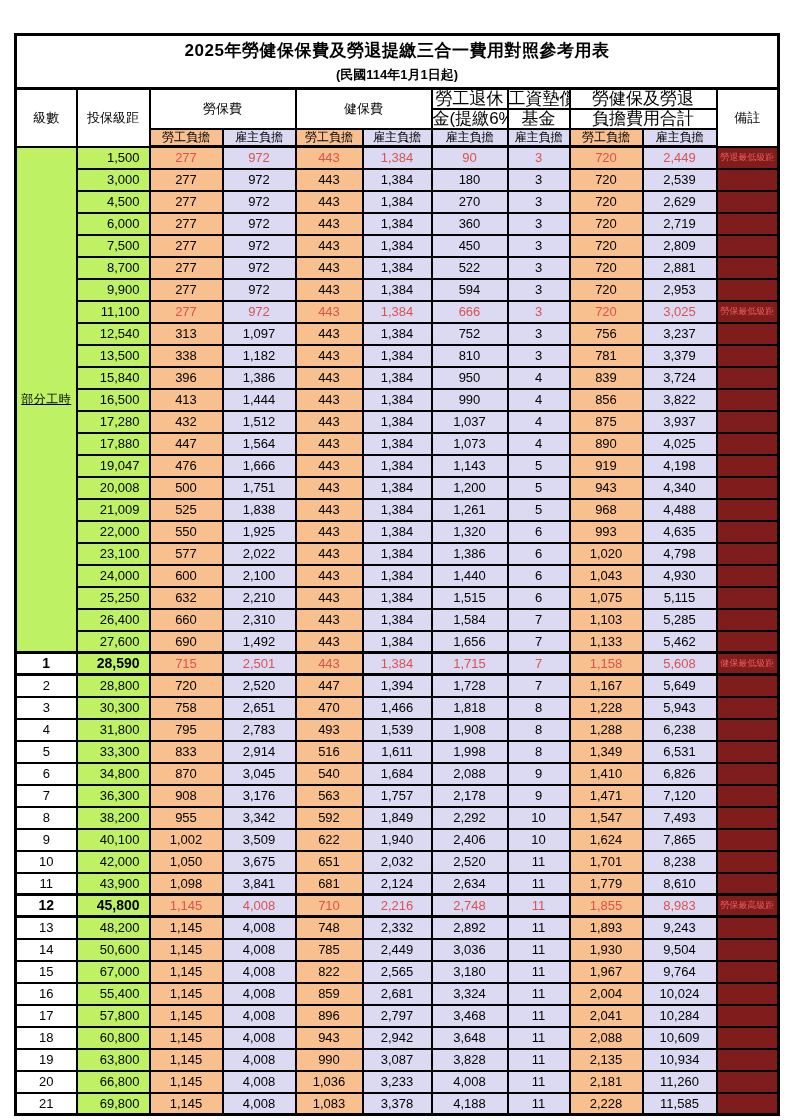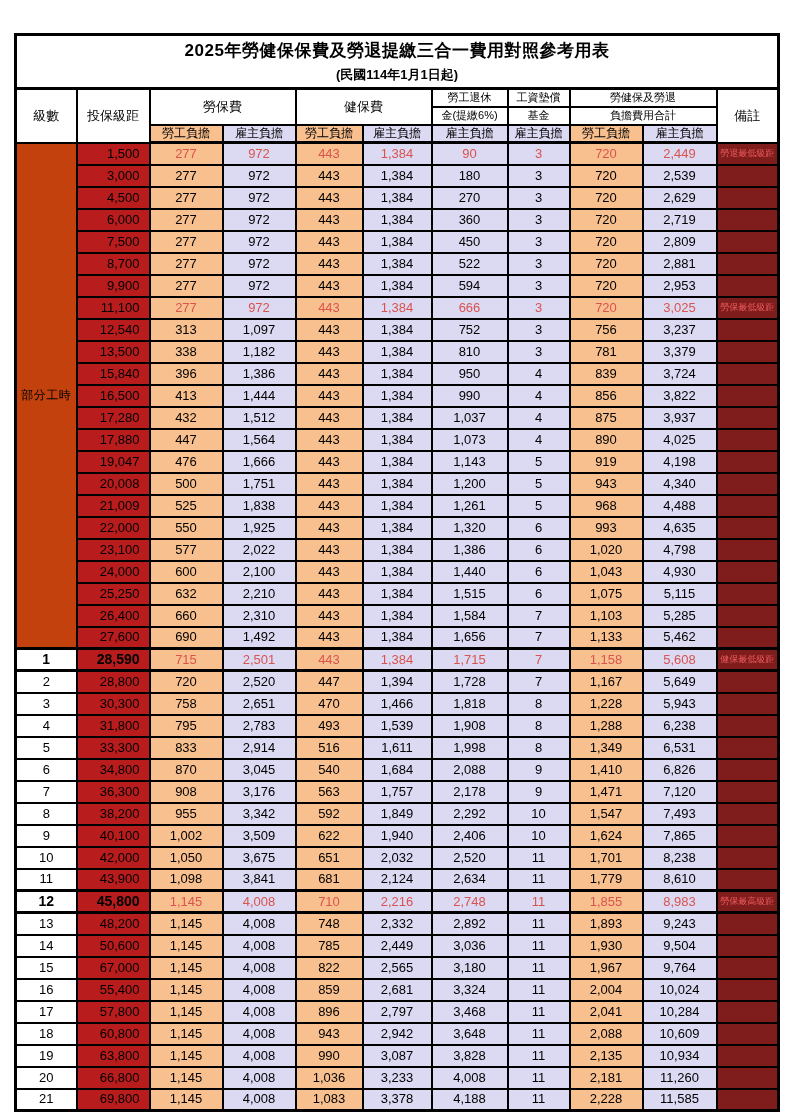--- a/index.html
+++ b/index.html
@@ -31,31 +31,31 @@
   }
 
   
   td.title-cell { height: 54px; border-bottom-width: 3px; background: #fff; }
   .t-title { font-size: 17px; font-weight: bold; letter-spacing: 0.5px; }
   .t-sub   { font-size: 13px; font-weight: bold; margin-top: 8px; }
 
   
   thead td { font-size: 13px; height: 18px; background: #fff; }
   thead tr.subhead td { font-size: 12px; border-bottom-width: 3px; }
-  td.small-h { font-size: 11px; }
+  td.small-h { font-size: 17px; }
 
   
   .orange { background: #f9c08f; }
   .lav    { background: #dcd9f2; }
 
   
   td.level-cell   { background: #fff; }
-  td.bracket-cell { background: #b91c1c; text-align: right; padding-right: 9px; }
+  td.bracket-cell { background: #bef264; text-align: right; padding-right: 9px; }
   td.note-cell    { background: #7f1d1d; font-size: 9px; color: #ef5b5b; padding: 0 1px; }
-  td.parttime-cell{ background: #c2410c; font-size: 12px; letter-spacing: 0.5px; }
+  td.parttime-cell{ background: #bef264; font-size: 12px; letter-spacing: 0.5px; text-decoration: underline; }
 
   tr.redrow td.val-cell { color: #d9534f; }
   tr.boldrow td.level-cell,
   tr.boldrow td.bracket-cell { font-weight: bold; font-size: 14px; }
   tr.hlrow td { border-top-width: 3px; border-bottom-width: 3px; }
 </style>
 </head>
 <body>
 
 <div class="sheet">

